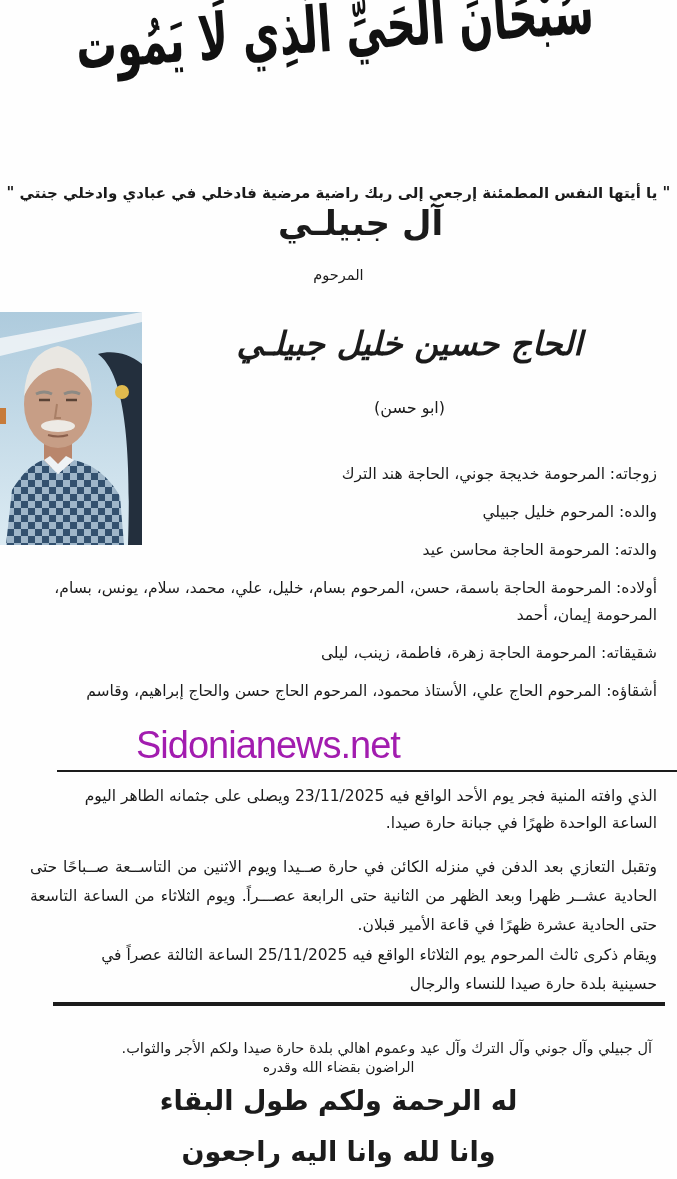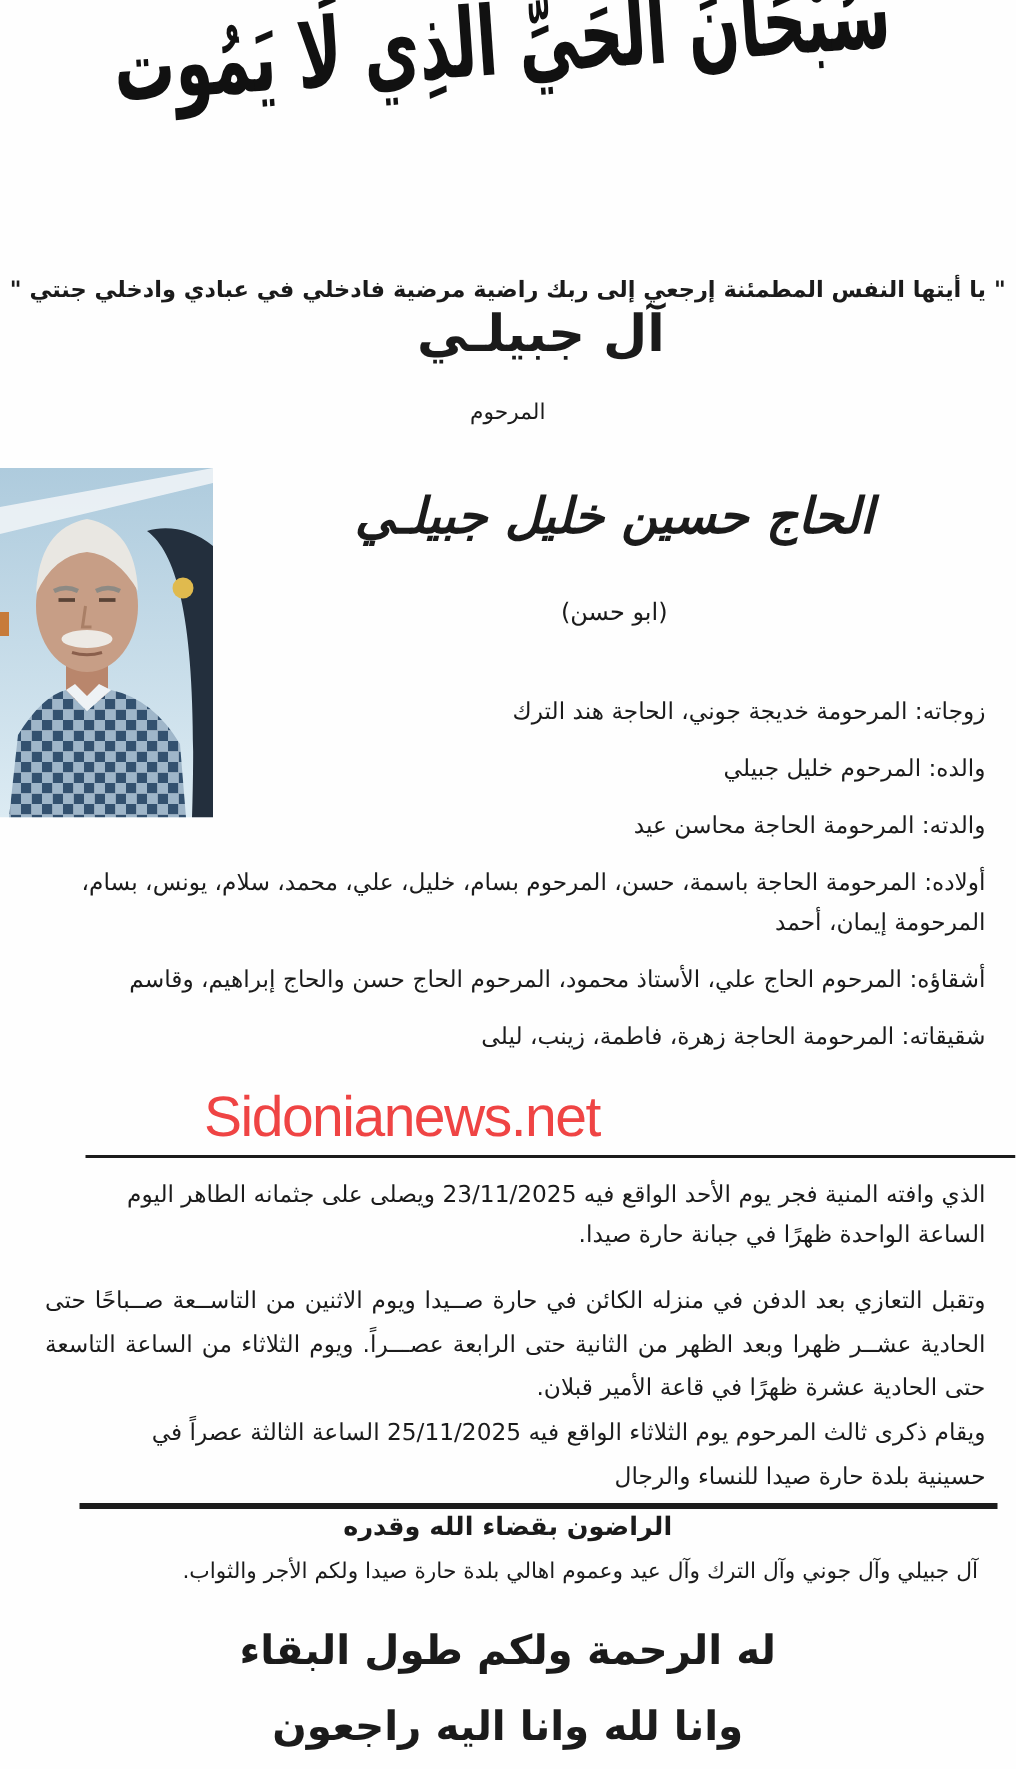--- a/index.html
+++ b/index.html
@@ -58,41 +58,41 @@
   #family-list {
     top: 461px; right: 20px; left: 10px;
     text-align: right;
     font-size: 15.5px; line-height: 27px;
   }
   #family-list .entry { margin-bottom: 11px; }
 
   #watermark {
     top: 724px; left: 136px;
     font-family: "Liberation Sans", sans-serif;
-    font-size: 38px; color: #ef4444;
+    font-size: 38px; color: #a21caf;
     letter-spacing: -1px;
     direction: ltr;
   }
 
   .divider { background: #1c1c1c; }
   #divider-1 { top: 770px; left: 57px; right: 0; height: 2px; }
   #divider-2 { top: 1002px; left: 53px; right: 12px; height: 4px; }
 
   .para {
     right: 20px;
     text-align: right;
     font-size: 15.5px;
   }
   #para-death        { top: 783px;  left: 70px; line-height: 27px; }
   #para-condolences  { top: 853px;  left: 30px; line-height: 29px; text-align: justify; }
   #para-memorial     { top: 941px;  left: 60px; line-height: 29px; }
 
   #closing-accepting {
-    top: 1008px;
-    font-size: 17px; font-weight: bold;
+    top: 1059px;
+    font-size: 14px; font-weight: normal;
   }
   #closing-families {
     top: 1040px; right: 25px; left: 50px;
     text-align: right;
     font-size: 14.5px;
   }
   #closing-mercy  { top: 1085px; font-size: 27px; font-weight: bold; }
   #closing-istirja{ top: 1136px; font-size: 27px; font-weight: bold; }
 </style>
 </head>
@@ -145,22 +145,22 @@
 
 <div id="deceased-name" class="abs rtl">الحاج حسين خليل جبيلـي</div>
 
 <div id="deceased-kunya" class="abs rtl">(ابو حسن)</div>
 
 <div id="family-list" class="abs rtl">
   <div class="entry">زوجاته: المرحومة خديجة جوني، الحاجة هند الترك</div>
   <div class="entry">والده: المرحوم خليل جبيلي</div>
   <div class="entry">والدته: المرحومة الحاجة محاسن عيد</div>
   <div class="entry">أولاده: المرحومة الحاجة باسمة، حسن، المرحوم بسام، خليل، علي، محمد، سلام، يونس، بسام، المرحومة إيمان، أحمد</div>
+  <div class="entry">شقيقاته: المرحومة الحاجة زهرة، فاطمة، زينب، ليلى</div>
   <div class="entry">أشقاؤه: المرحوم الحاج علي، الأستاذ محمود، المرحوم الحاج حسن والحاج إبراهيم، وقاسم</div>
-  <div class="entry">شقيقاته: المرحومة الحاجة زهرة، فاطمة، زينب، ليلى</div>
 </div>
 
 <div id="watermark" class="abs">Sidonianews.net</div>
 
 <div id="divider-1" class="abs divider"></div>
 
 <div id="para-death" class="abs para rtl">الذي وافته المنية فجر يوم الأحد الواقع فيه 23/11/2025 ويصلى على جثمانه الطاهر اليوم الساعة الواحدة ظهرًا في جبانة حارة صيدا.</div>
 
 <div id="para-condolences" class="abs para rtl">وتقبل التعازي بعد الدفن في منزله الكائن في حارة صــيدا ويوم الاثنين من التاســعة صــباحًا حتى الحادية عشــر ظهرا وبعد الظهر من الثانية حتى الرابعة عصـــراً. ويوم الثلاثاء من الساعة التاسعة حتى الحادية عشرة ظهرًا في قاعة الأمير قبلان.</div>
 

